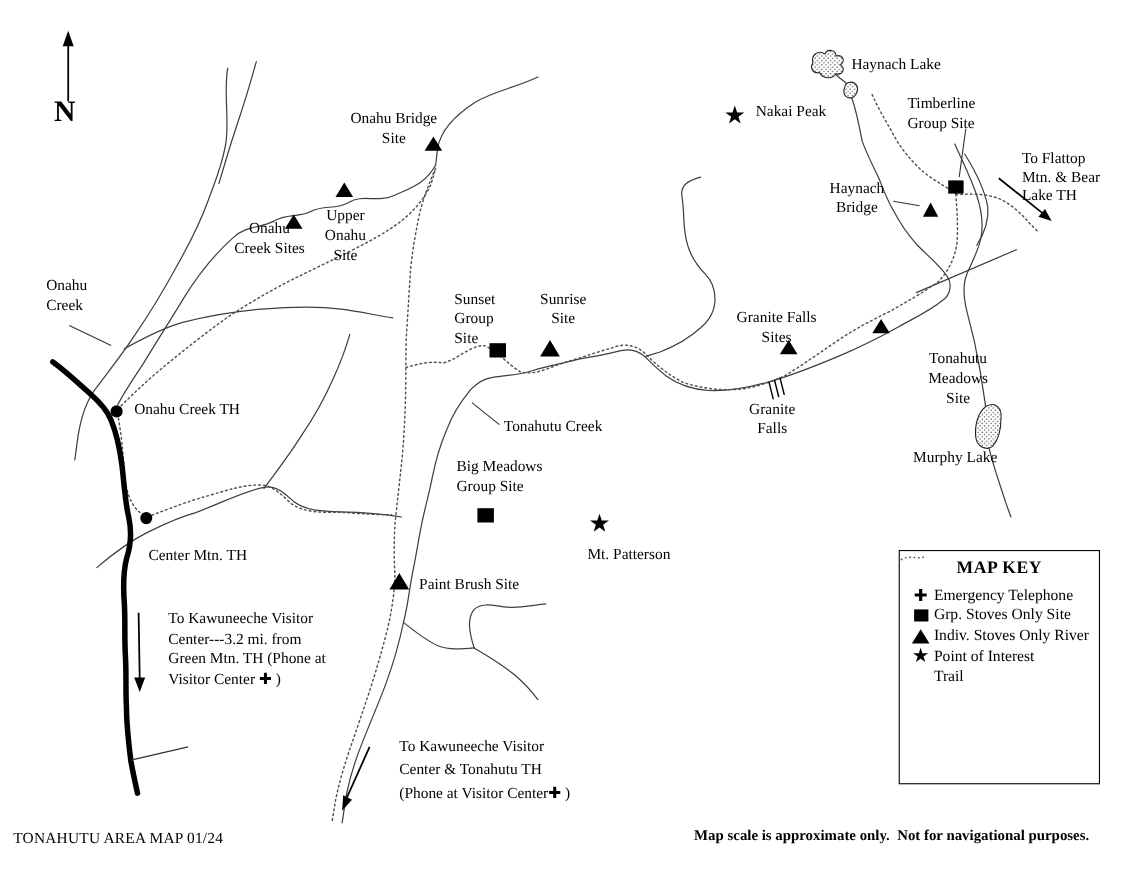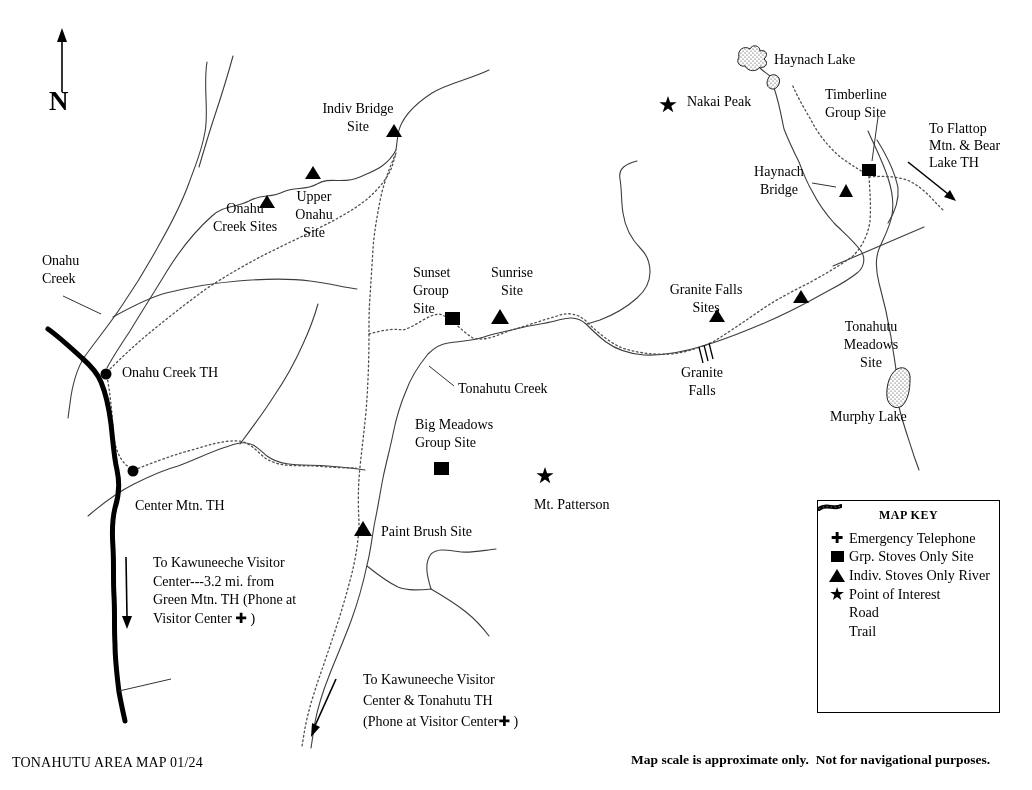--- a/index.html
+++ b/index.html
@@ -14,21 +14,21 @@
   .ptr{fill:none;stroke:#333;stroke-width:1;}
   .arrowline{fill:none;stroke:#000;stroke-width:1.6;}
   .mark{fill:#000;stroke:none;}
   .lake{fill:url(#stipple);stroke:#222;stroke-width:1;}
   #north-n{position:absolute;left:49px;top:86px;font-size:27px;font-weight:bold;}
   #footer-left{position:absolute;left:12px;top:755px;font-size:14px;letter-spacing:.2px;}
   #footer-right{position:absolute;left:631px;top:752px;font-size:13.5px;font-weight:bold;white-space:pre-line;}
   
   #mapkey{position:absolute;left:817px;top:500px;width:183px;height:213px;border:1.6px solid #000;
           background:#fff;box-sizing:border-box;}
-  #mapkey h3{margin:7px 0 6px 0;text-align:center;font-size:12px;letter-spacing:.5px;}
+  #mapkey h3{margin:7px 0 6px 0;text-align:center;font-size:16px;letter-spacing:.5px;}
   .krow{display:flex;align-items:center;height:18.6px;padding-left:7px;}
   .kicon{width:24px;display:flex;justify-content:center;align-items:center;flex:none;}
   .ktext{font-size:14.2px;white-space:nowrap;}
   .kcross{font-family:"DejaVu Sans",sans-serif;font-size:15px;line-height:14px;}
   .ksquare{display:inline-block;width:13px;height:11px;background:#000;}
   .ktri{display:inline-block;width:0;height:0;border-left:8px solid transparent;
         border-right:8px solid transparent;border-bottom:13px solid #000;}
   .kstar{font-family:"DejaVu Sans",sans-serif;font-size:18px;line-height:16px;}
   .kdot{display:inline-block;width:11px;height:11px;border-radius:50%;background:#000;}
 </style>
@@ -119,21 +119,21 @@
   <rect class="mark" x="434" y="462" width="15" height="13"></rect>
   <rect class="mark" x="862" y="164" width="14" height="12"></rect>
   <polygon class="mark" transform="translate(668,105)" points="0,-9 2.1,-2.8 8.6,-2.8 3.3,1.1 5.3,7.3 0,3.5 -5.3,7.3 -3.3,1.1 -8.6,-2.8 -2.1,-2.8"></polygon>
   <polygon class="mark" transform="translate(545,476)" points="0,-9 2.1,-2.8 8.6,-2.8 3.3,1.1 5.3,7.3 0,3.5 -5.3,7.3 -3.3,1.1 -8.6,-2.8 -2.1,-2.8"></polygon>
   <circle class="mark" cx="106" cy="374" r="5.5"></circle>
   <circle class="mark" cx="133" cy="471" r="5.5"></circle>
 </svg>
 
 <div id="north-n">N</div>
 
-<div class="lbl ctr" style="left:358px;top:100px;">Indiv Bridge
+<div class="lbl ctr" style="left:358px;top:100px;">Onahu Bridge
 Site</div>
 <div class="lbl ctr" style="left:245px;top:200px;">Onahu
 Creek Sites</div>
 <div class="lbl ctr" style="left:314px;top:188px;">Upper
 Onahu
 Site</div>
 <div class="lbl" style="left:42px;top:252px;">Onahu
 Creek</div>
 <div class="lbl" style="left:122px;top:364px;">Onahu Creek TH</div>
 <div class="lbl" style="left:135px;top:497px;">Center Mtn. TH</div>
@@ -154,21 +154,21 @@
 <div class="lbl ctr" style="left:827px;top:318px;margin-left:44px;">Tonahutu
 Meadows
 Site</div>
 <div class="lbl" style="left:830px;top:408px;">Murphy Lake</div>
 <div class="lbl" style="left:774px;top:51px;">Haynach Lake</div>
 <div class="lbl" style="left:687px;top:93px;">Nakai Peak</div>
 <div class="lbl ctr" style="left:779px;top:163px;">Haynach
 Bridge</div>
 <div class="lbl" style="left:825px;top:86px;">Timberline
 Group Site</div>
-<div class="lbl" style="left:929px;top:120px;line-height:17px;">To Flattop
+<div class="lbl" style="left:929px;top:136px;line-height:17px;">To Flattop
 Mtn. &amp; Bear
 Lake TH</div>
 <div class="lbl" style="left:153px;top:554px;line-height:18.5px;">To Kawuneeche Visitor
 Center---3.2 mi. from
 Green Mtn. TH (Phone at
 Visitor Center ✚ )</div>
 <div class="lbl" style="left:363px;top:669px;line-height:21px;">To Kawuneeche Visitor
 Center &amp; Tonahutu TH
 (Phone at Visitor Center✚ )</div>
 
@@ -194,28 +194,20 @@
   </div>
   <div class="krow">
     <span class="kicon">
           <span class="kstar">★</span>
         </span>
     <span class="ktext">Point of Interest</span>
   </div>
   <div class="krow">
     <span class="kicon">
       <svg width="24" height="12">
-            <path d="M1,8 C8,2 16,9 23,5" fill="none" stroke="#000" stroke-width="4" stroke-linecap="round"></path>
-          </svg>
-    </span>
-    <span class="ktext">Road</span>
-  </div>
-  <div class="krow">
-    <span class="kicon">
-      <svg width="24" height="12">
             <path d="M1,8 C8,3 16,8 23,5" fill="none" stroke="#4f4f4f" stroke-width="1.3" stroke-dasharray="1.5 2.5"></path>
           </svg>
     </span>
     <span class="ktext">Trail</span>
   </div>
 </div>
 
 <div id="footer-left">TONAHUTU AREA MAP 01/24</div>
 <div id="footer-right">Map scale is approximate only. &nbsp;Not for navigational purposes.</div>
 

